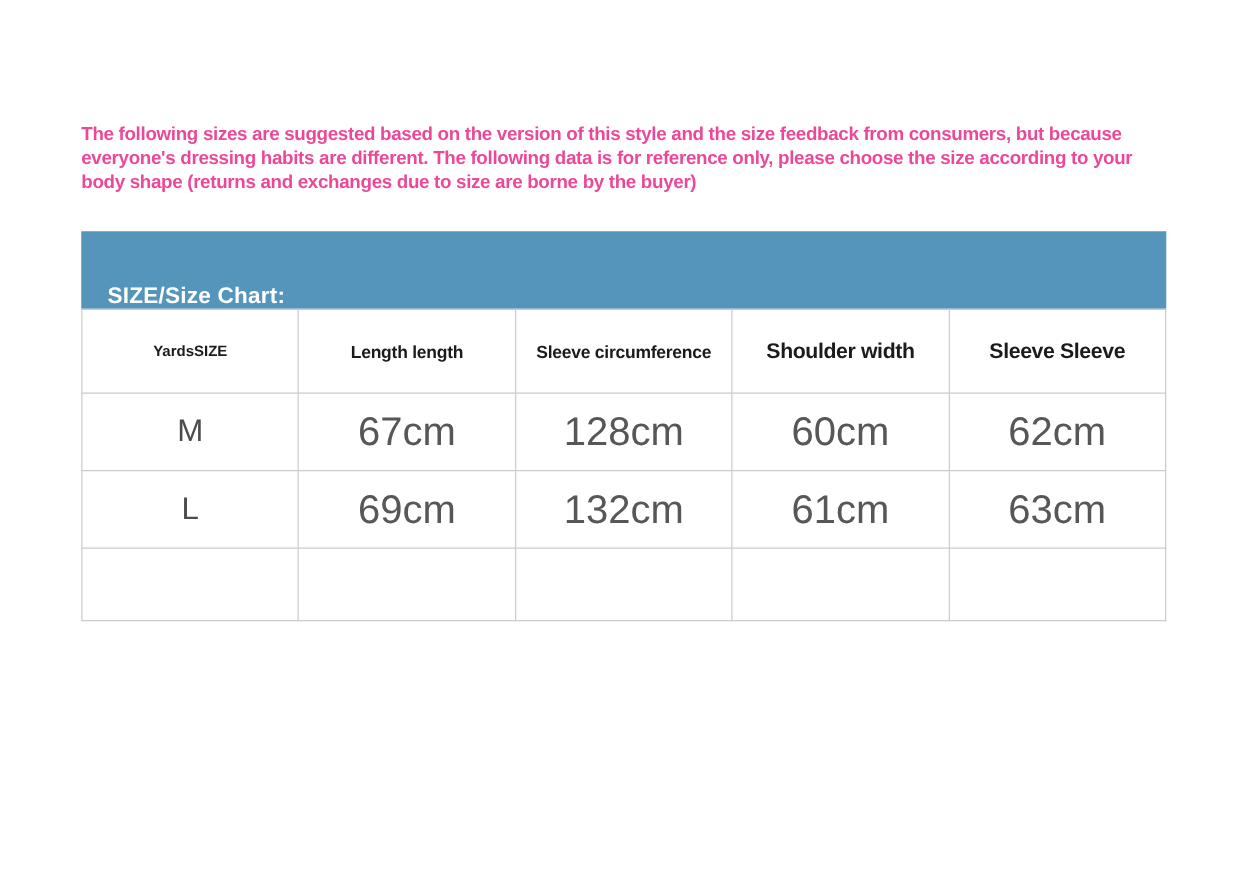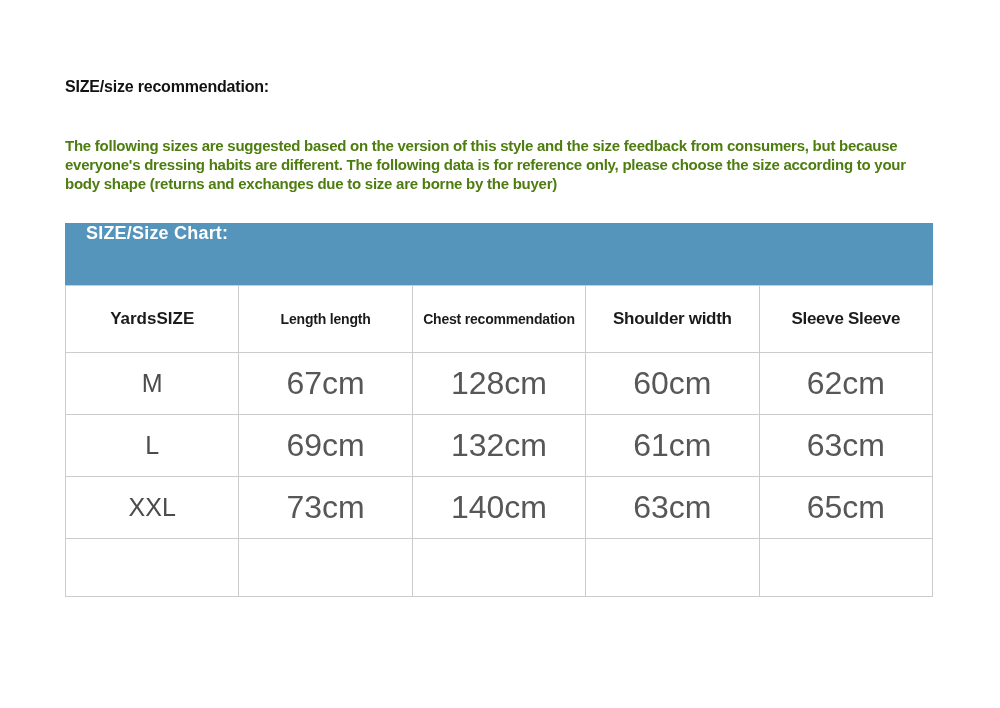--- a/index.html
+++ b/index.html
@@ -18,36 +18,36 @@
     padding: 78px 67px 0 65px;
   }
   .section-title {
     margin: 0;
     font-size: 16px;
     font-weight: bold;
     color: #121212;
     letter-spacing: -0.2px;
   }
   .disclaimer {
-    margin: 40px 0 0 0;
+    margin: 20px 0 0 0;
     width: 868px;
     font-size: 15px;
     font-weight: bold;
     line-height: 19px;
     letter-spacing: -0.25px;
-    color: #4d7c0f;
+    color: #ec4899;
   }
   .banner {
     margin-top: 30px;
     width: 868px;
     height: 62px;
     background: #5594bb;
     box-sizing: border-box;
     display: flex;
-    align-items: flex-start;
+    align-items: flex-end;
     padding-left: 21px;
   }
   .banner-title {
     color: #ffffff;
     font-size: 18px;
     font-weight: bold;
     letter-spacing: 0.2px;
   }
   table.size-chart {
     width: 868px;
@@ -61,21 +61,21 @@
     vertical-align: middle;
     padding: 0;
     overflow: hidden;
   }
   table.size-chart thead th {
     height: 66px;
     font-weight: bold;
     color: #1b1b1b;
     background: #ffffff;
   }
-  table.size-chart thead th:nth-child(1) { font-size: 17px; letter-spacing: 0; }
+  table.size-chart thead th:nth-child(1) { font-size: 12px; letter-spacing: 0; }
   table.size-chart thead th:nth-child(2),
   table.size-chart thead th:nth-child(3) { font-size: 14px; letter-spacing: -0.2px; }
   table.size-chart thead th:nth-child(4),
   table.size-chart thead th:nth-child(5) { font-size: 17px; letter-spacing: -0.3px; }
   table.size-chart tbody td {
     height: 61px;
     font-size: 32px;
     font-weight: normal;
     color: #575757;
     background: #ffffff;
@@ -86,60 +86,52 @@
   }
   table.size-chart tbody tr.empty-row td {
     height: 57px;
   }
 </style>
 </head>
 <body>
 
 <div class="page">
 
-  <h2 class="section-title">SIZE/size recommendation:</h2>
 
   <p class="disclaimer">The following sizes are suggested based on the version of this style and the size feedback from consumers, but because everyone's dressing habits are different. The following data is for reference only, please choose the size according to your body shape (returns and exchanges due to size are borne by the buyer)</p>
 
   <div class="banner">
     <span class="banner-title">SIZE/Size Chart:</span>
   </div>
 
   <table class="size-chart">
     <thead>
       <tr>
         <th>YardsSIZE</th>
         <th>Length length</th>
-        <th>Chest recommendation</th>
+        <th>Sleeve circumference</th>
         <th>Shoulder width</th>
         <th>Sleeve Sleeve</th>
       </tr>
     </thead>
     <tbody>
       <tr>
         <td class="size-cell">M</td>
         <td>67cm</td>
         <td>128cm</td>
         <td>60cm</td>
         <td>62cm</td>
       </tr>
       <tr>
         <td class="size-cell">L</td>
         <td>69cm</td>
         <td>132cm</td>
         <td>61cm</td>
         <td>63cm</td>
       </tr>
-      <tr>
-        <td class="size-cell">XXL</td>
-        <td>73cm</td>
-        <td>140cm</td>
-        <td>63cm</td>
-        <td>65cm</td>
-      </tr>
       <tr class="empty-row">
         <td></td>
         <td></td>
         <td></td>
         <td></td>
         <td></td>
       </tr>
     </tbody>
   </table>
 

